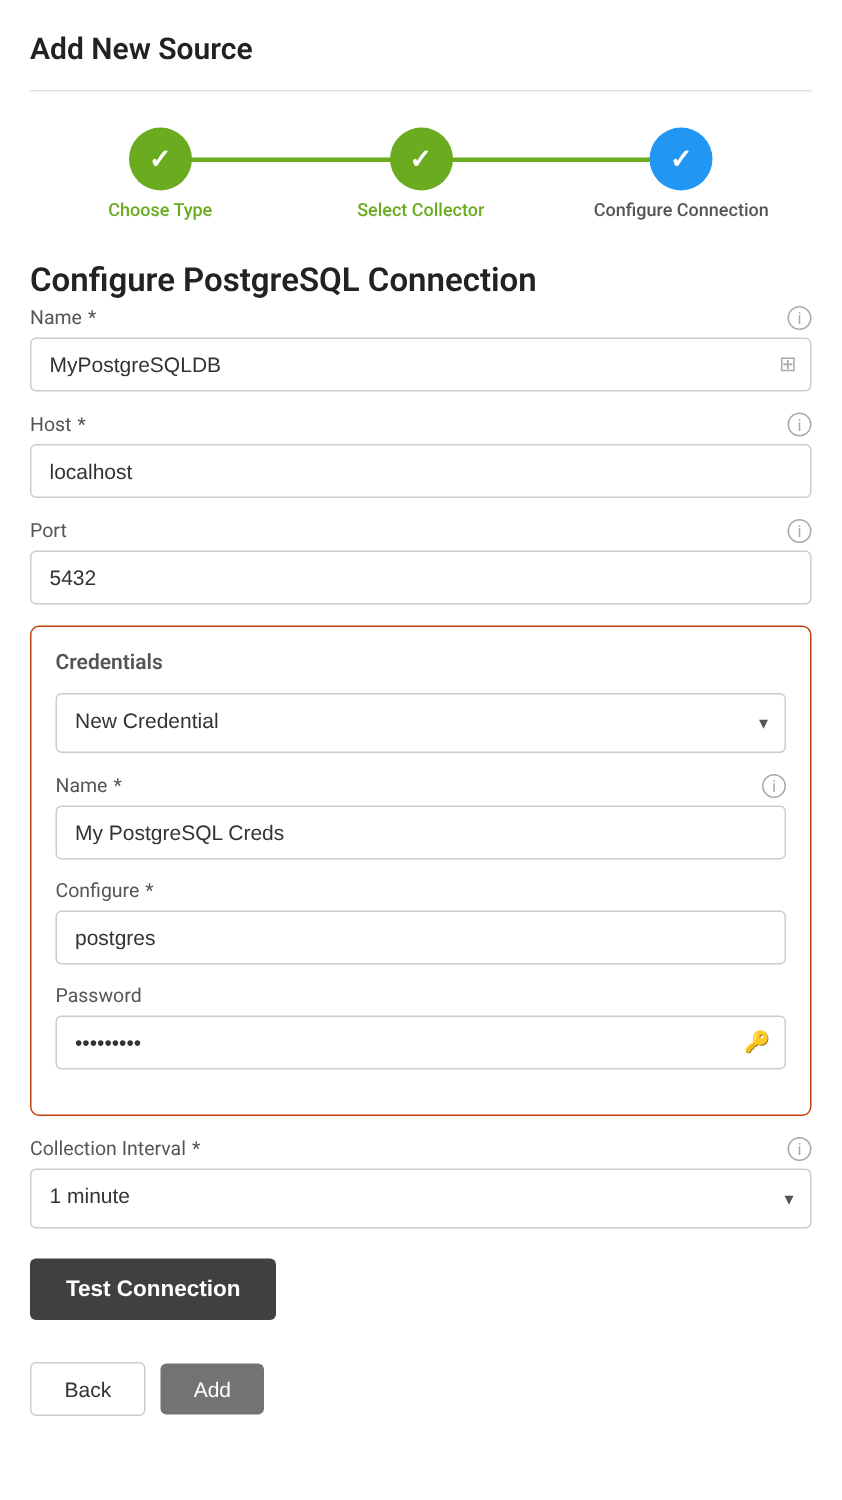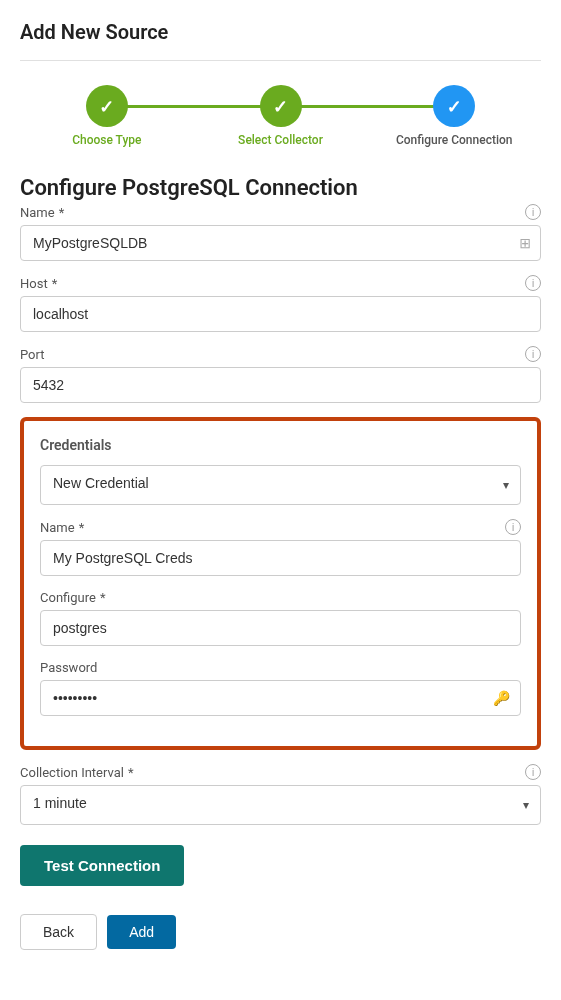--- a/index.html
+++ b/index.html
@@ -136,21 +136,21 @@
       position: absolute;
       right: 10px;
       top: 50%;
       transform: translateY(-50%);
       color: #aaa;
       font-size: 14px;
     }
 
     
     .credentials-section {
-      border: 4px solid #c2410c;
+      border: 1px solid #c2410c;
       border-radius: 6px;
       padding: 16px;
       margin-bottom: 14px;
     }
     .credentials-title {
       font-size: 14px;
       font-weight: 600;
       color: #555;
       margin-bottom: 12px;
     }
@@ -190,21 +190,21 @@
       font-size: 14px;
     }
 
     
     .collection-section {
       margin-bottom: 20px;
     }
 
     
     .btn-test {
-      background: #0f766e;
+      background: #404040;
       color: #fff;
       border: none;
       border-radius: 4px;
       padding: 12px 24px;
       font-size: 15px;
       font-weight: 600;
       cursor: pointer;
       margin-bottom: 14px;
       display: inline-block;
     }
@@ -217,21 +217,21 @@
     .btn-back {
       background: #fff;
       color: #333;
       border: 1px solid #ccc;
       border-radius: 4px;
       padding: 9px 22px;
       font-size: 14px;
       cursor: pointer;
     }
     .btn-add {
-      background: #0369a1;
+      background: #737373;
       color: #fff;
       border: none;
       border-radius: 4px;
       padding: 9px 22px;
       font-size: 14px;
       cursor: pointer;
     }
 
     .checkmark {
       font-size: 18px;

